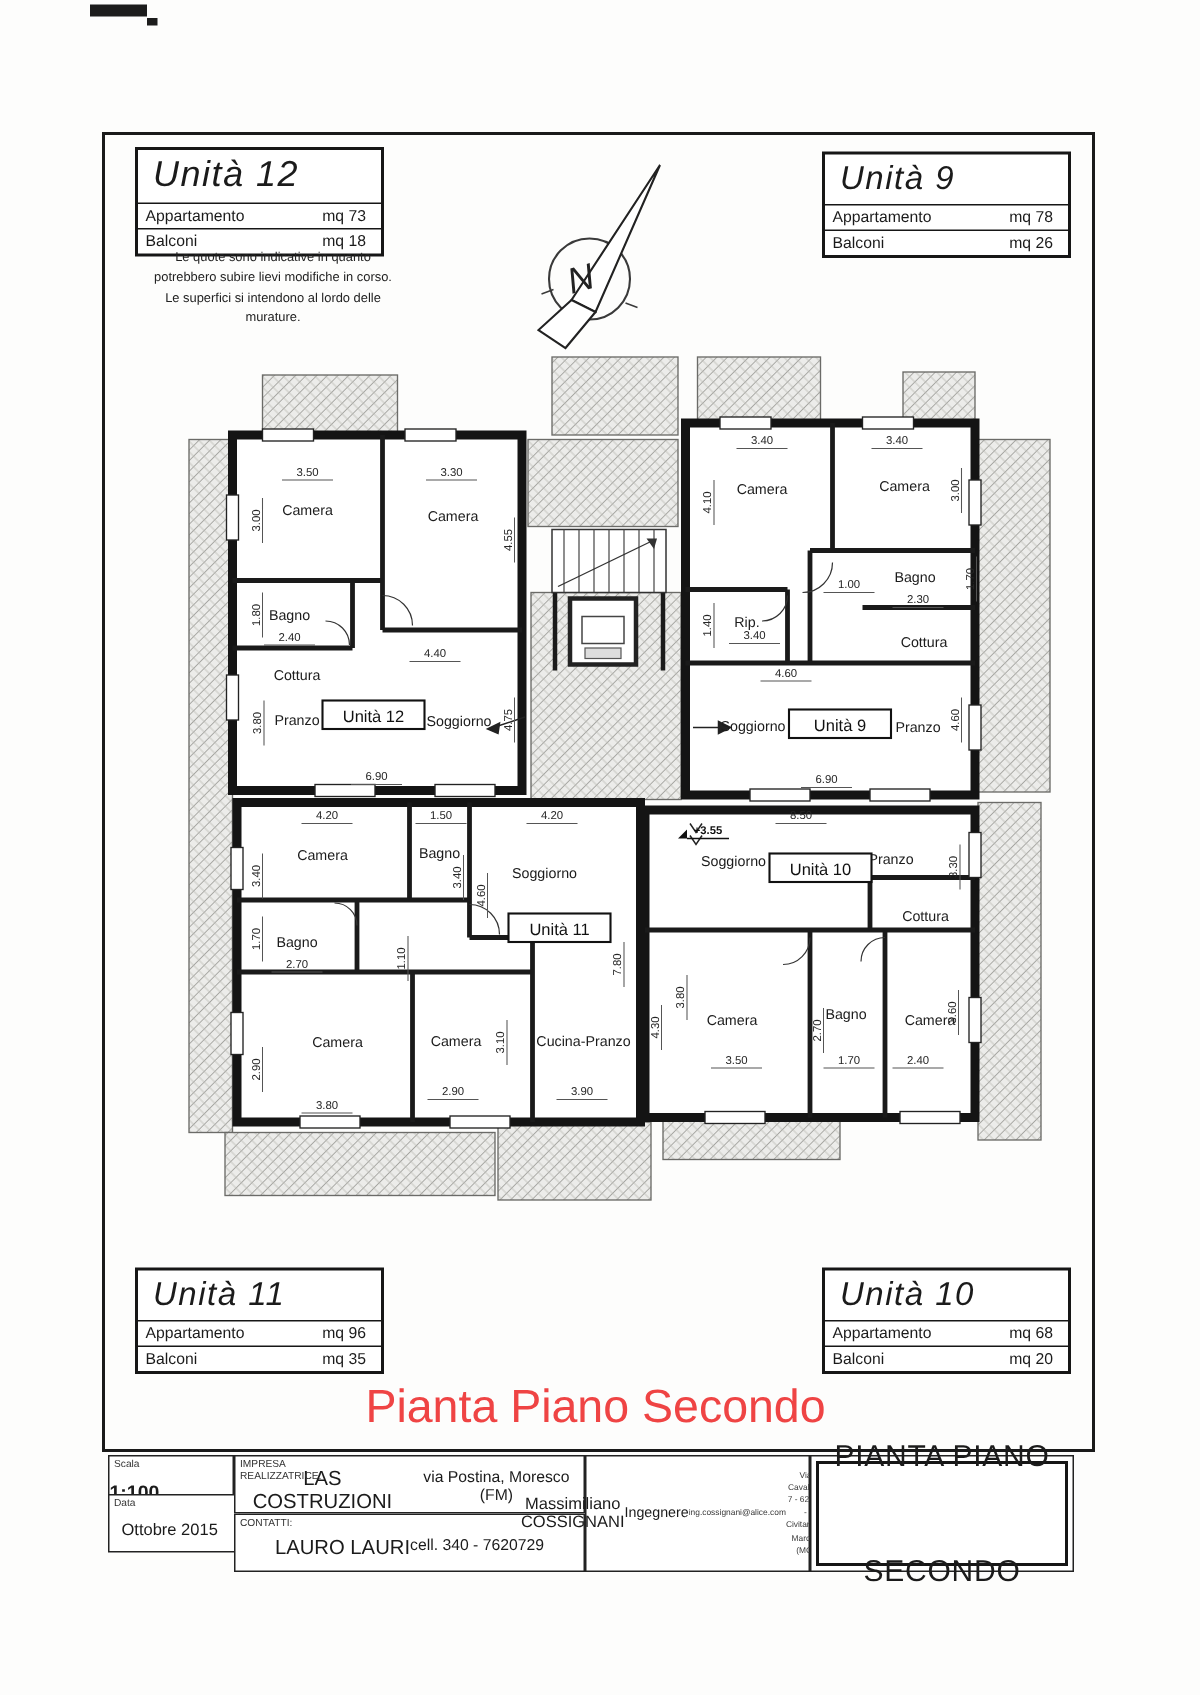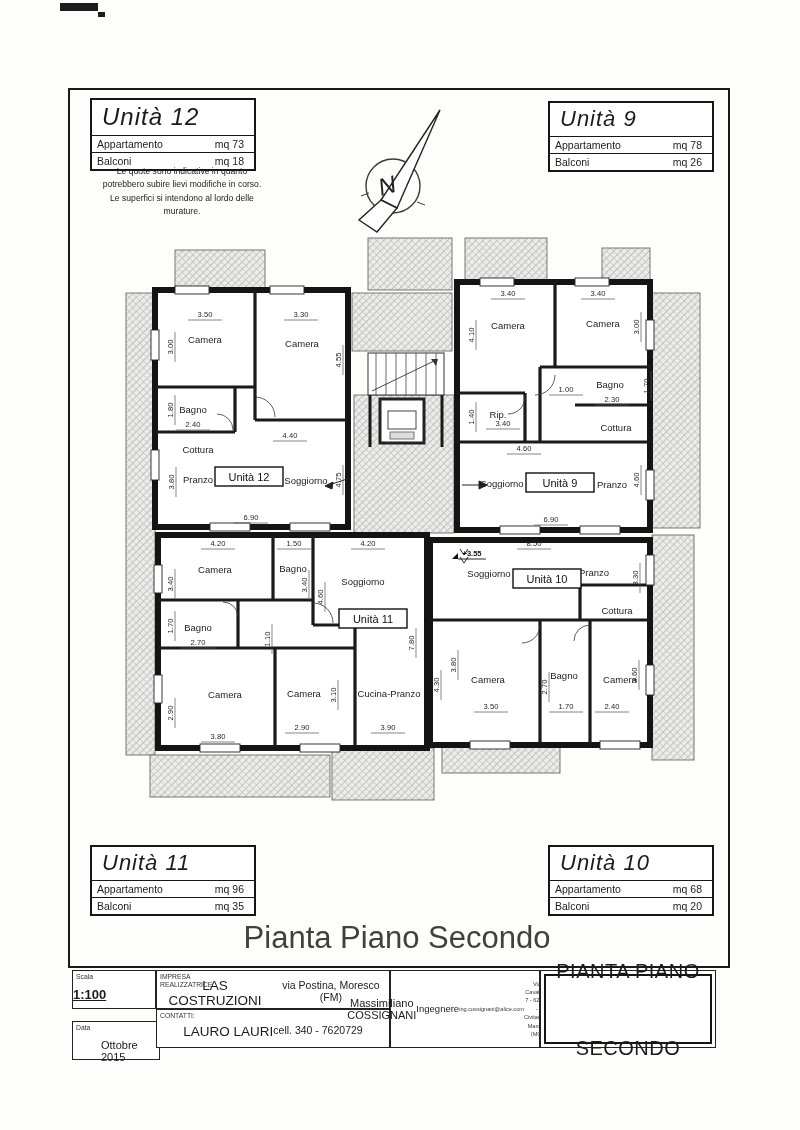--- a/index.html
+++ b/index.html
@@ -8,21 +8,21 @@
   .frame{position:absolute;left:68px;top:88px;width:658px;height:876px;border:2px solid #1a1a1a;}
   .mark{position:absolute;background:#1c1c1c;}
   
   .unit-box{position:absolute;width:162px;border:2px solid #161616;background:#fff;}
   .unit-title{font-style:italic;font-size:24px;padding:3px 6px 4px 10px;border-bottom:1.5px solid #161616;letter-spacing:1px;}
   .unit-row{display:flex;justify-content:space-between;font-size:10.5px;padding:2px 10px 2px 5px;}
   .unit-row + .unit-row{border-top:1.2px solid #161616;}
   
   .note{position:absolute;left:84px;top:165px;width:196px;text-align:center;font-size:8.6px;line-height:1.55;color:#222;}
   
-  .sheet-title{position:absolute;left:68px;top:920px;width:658px;text-align:center;font-size:31px;color:#404040;}
+  .sheet-title{position:absolute;left:68px;top:920px;width:658px;text-align:center;font-size:31px;color:#ef4444;}
   
   .tblock{position:absolute;left:72px;top:970px;width:644px;height:78px;font-size:10px;}
   .cell{position:absolute;border:1.5px solid #222;background:#fff;box-sizing:border-box;}
   .cell-lab{position:absolute;left:3px;top:2px;font-size:6.8px;color:#333;white-space:pre-line;line-height:1.25;}
   .scala-val{margin:16px 0 0 0;font-size:13px;font-weight:600;text-decoration:underline;}
   .data-val{margin:17px 0 0 8px;font-size:11px;}
   .center-col{display:flex;flex-direction:row;justify-content:center;align-items:center;height:100%;text-align:center;}
   .imp-name{font-size:13.5px;margin-top:6px;}
   .imp-sub{font-size:10.5px;margin-top:2px;}
   .eng-name{font-size:11px;}
@@ -447,21 +447,21 @@
       </g>
   </svg>
 
   <div class="sheet-title">Pianta Piano Secondo</div>
 
   <div class="tblock">
     <div class="cell" style="left:0;top:0;width:84px;height:39px;">
       <div class="cell-lab">Scala</div>
       <div class="scala-val">1:100</div>
     </div>
-    <div class="cell" style="left:0;top:51px;width:88px;height:39px;padding-left:20px;">
+    <div class="cell" style="left:0;top:26px;width:88px;height:39px;">
       <div class="cell-lab">Data</div>
       <div class="data-val">Ottobre 2015</div>
     </div>
     <div class="cell" style="left:84px;top:0;width:234px;height:39px;">
       <div class="cell-lab">IMPRESA
 REALIZZATRICE:</div>
       <div class="center-col">
         <div class="imp-name">LAS COSTRUZIONI</div>
         <div class="imp-sub">via Postina, Moresco (FM)</div>
       </div>

